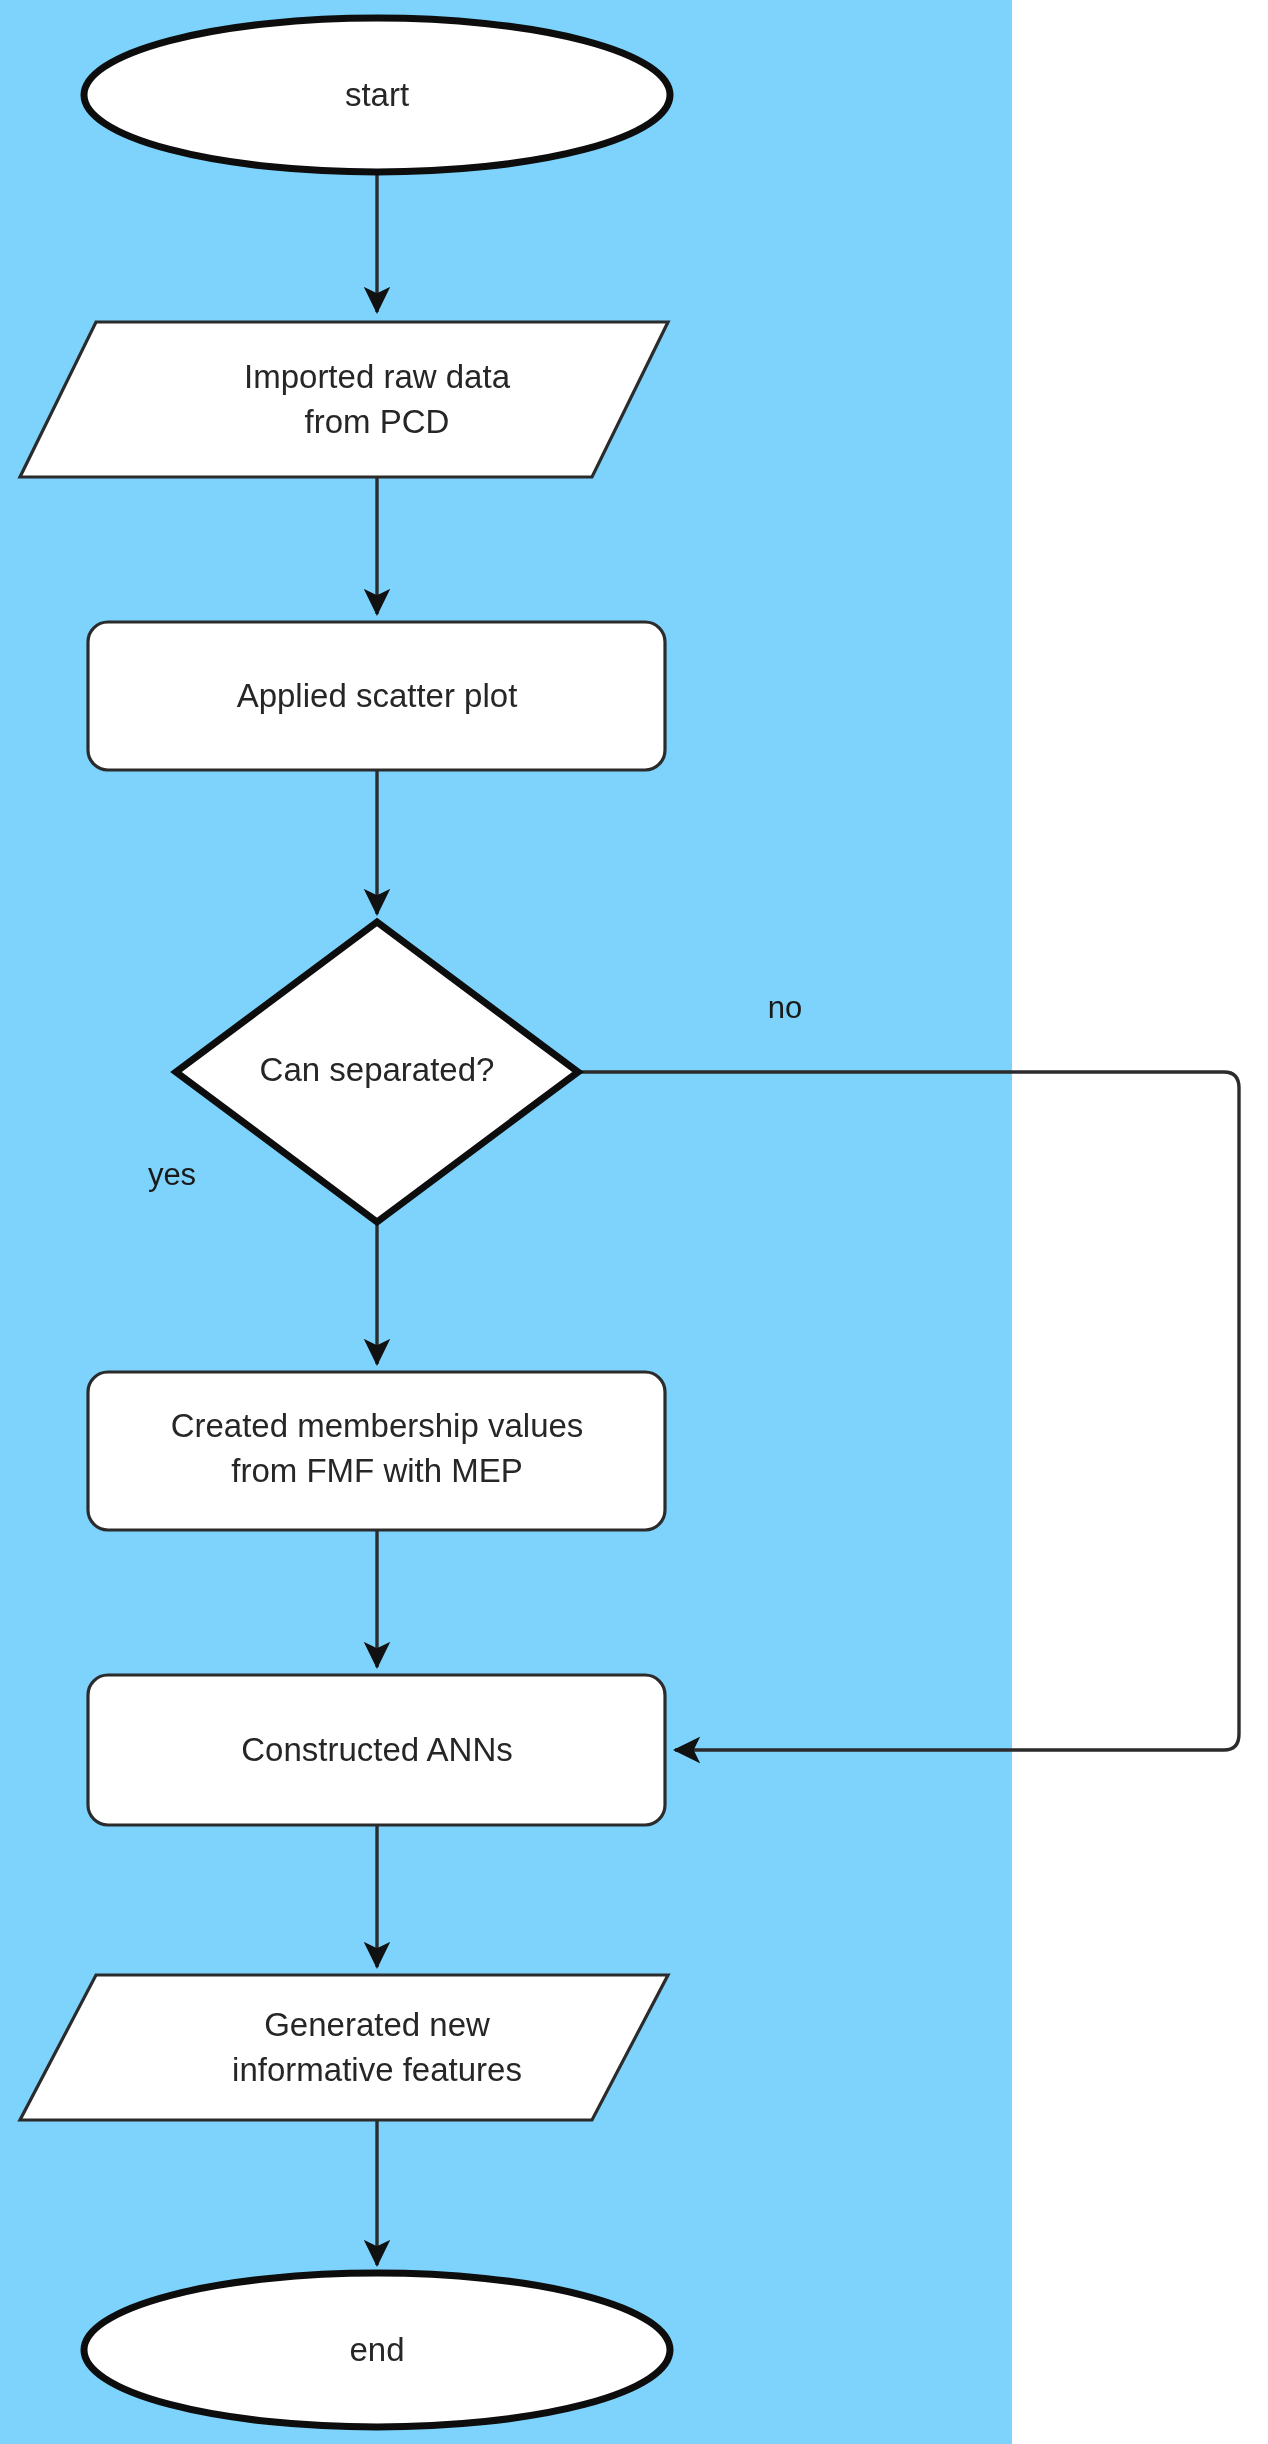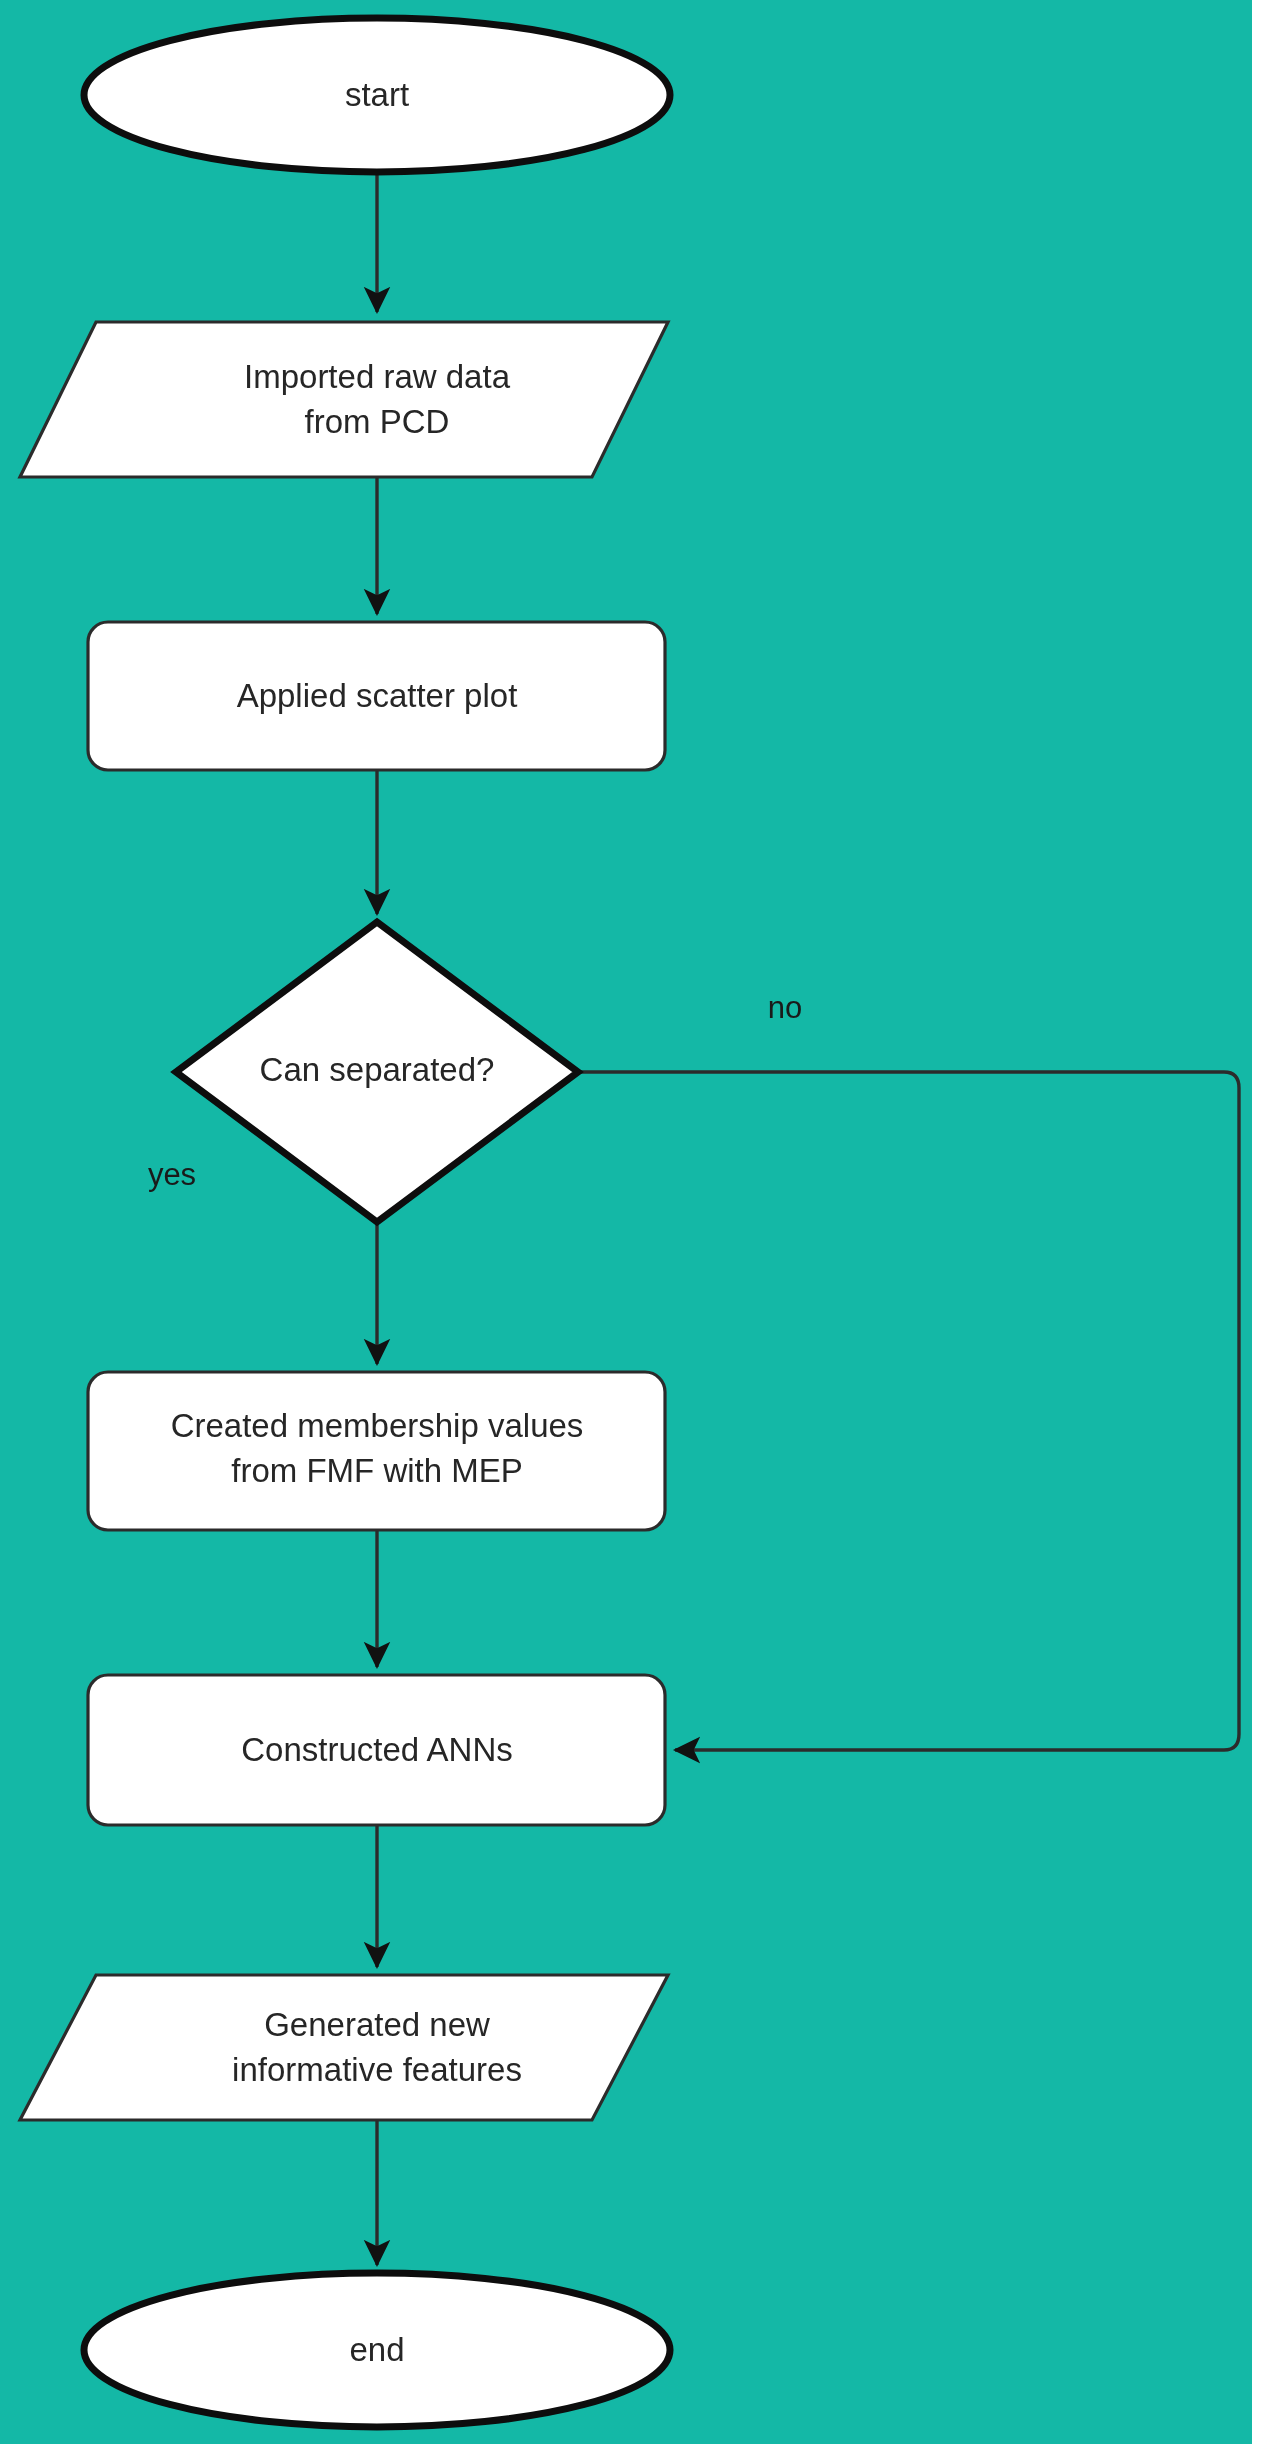--- a/index.html
+++ b/index.html
@@ -8,23 +8,23 @@
     background: #ffffff;
   }
   body {
     width: 1268px;
     height: 2444px;
     font-family: "Liberation Sans", sans-serif;
     overflow: hidden;
   }
   #flowchart-root {
     position: relative;
-    width: 1252px;
+    width: 1012px;
     height: 2444px;
-    background: #14b8a6;
+    background: #7dd3fc;
   }
   svg.flow-canvas {
     display: block;
     width: 1268px;
     height: 2444px;
   }
   .node-shape {
     fill: #ffffff;
   }
   .terminator-shape {

